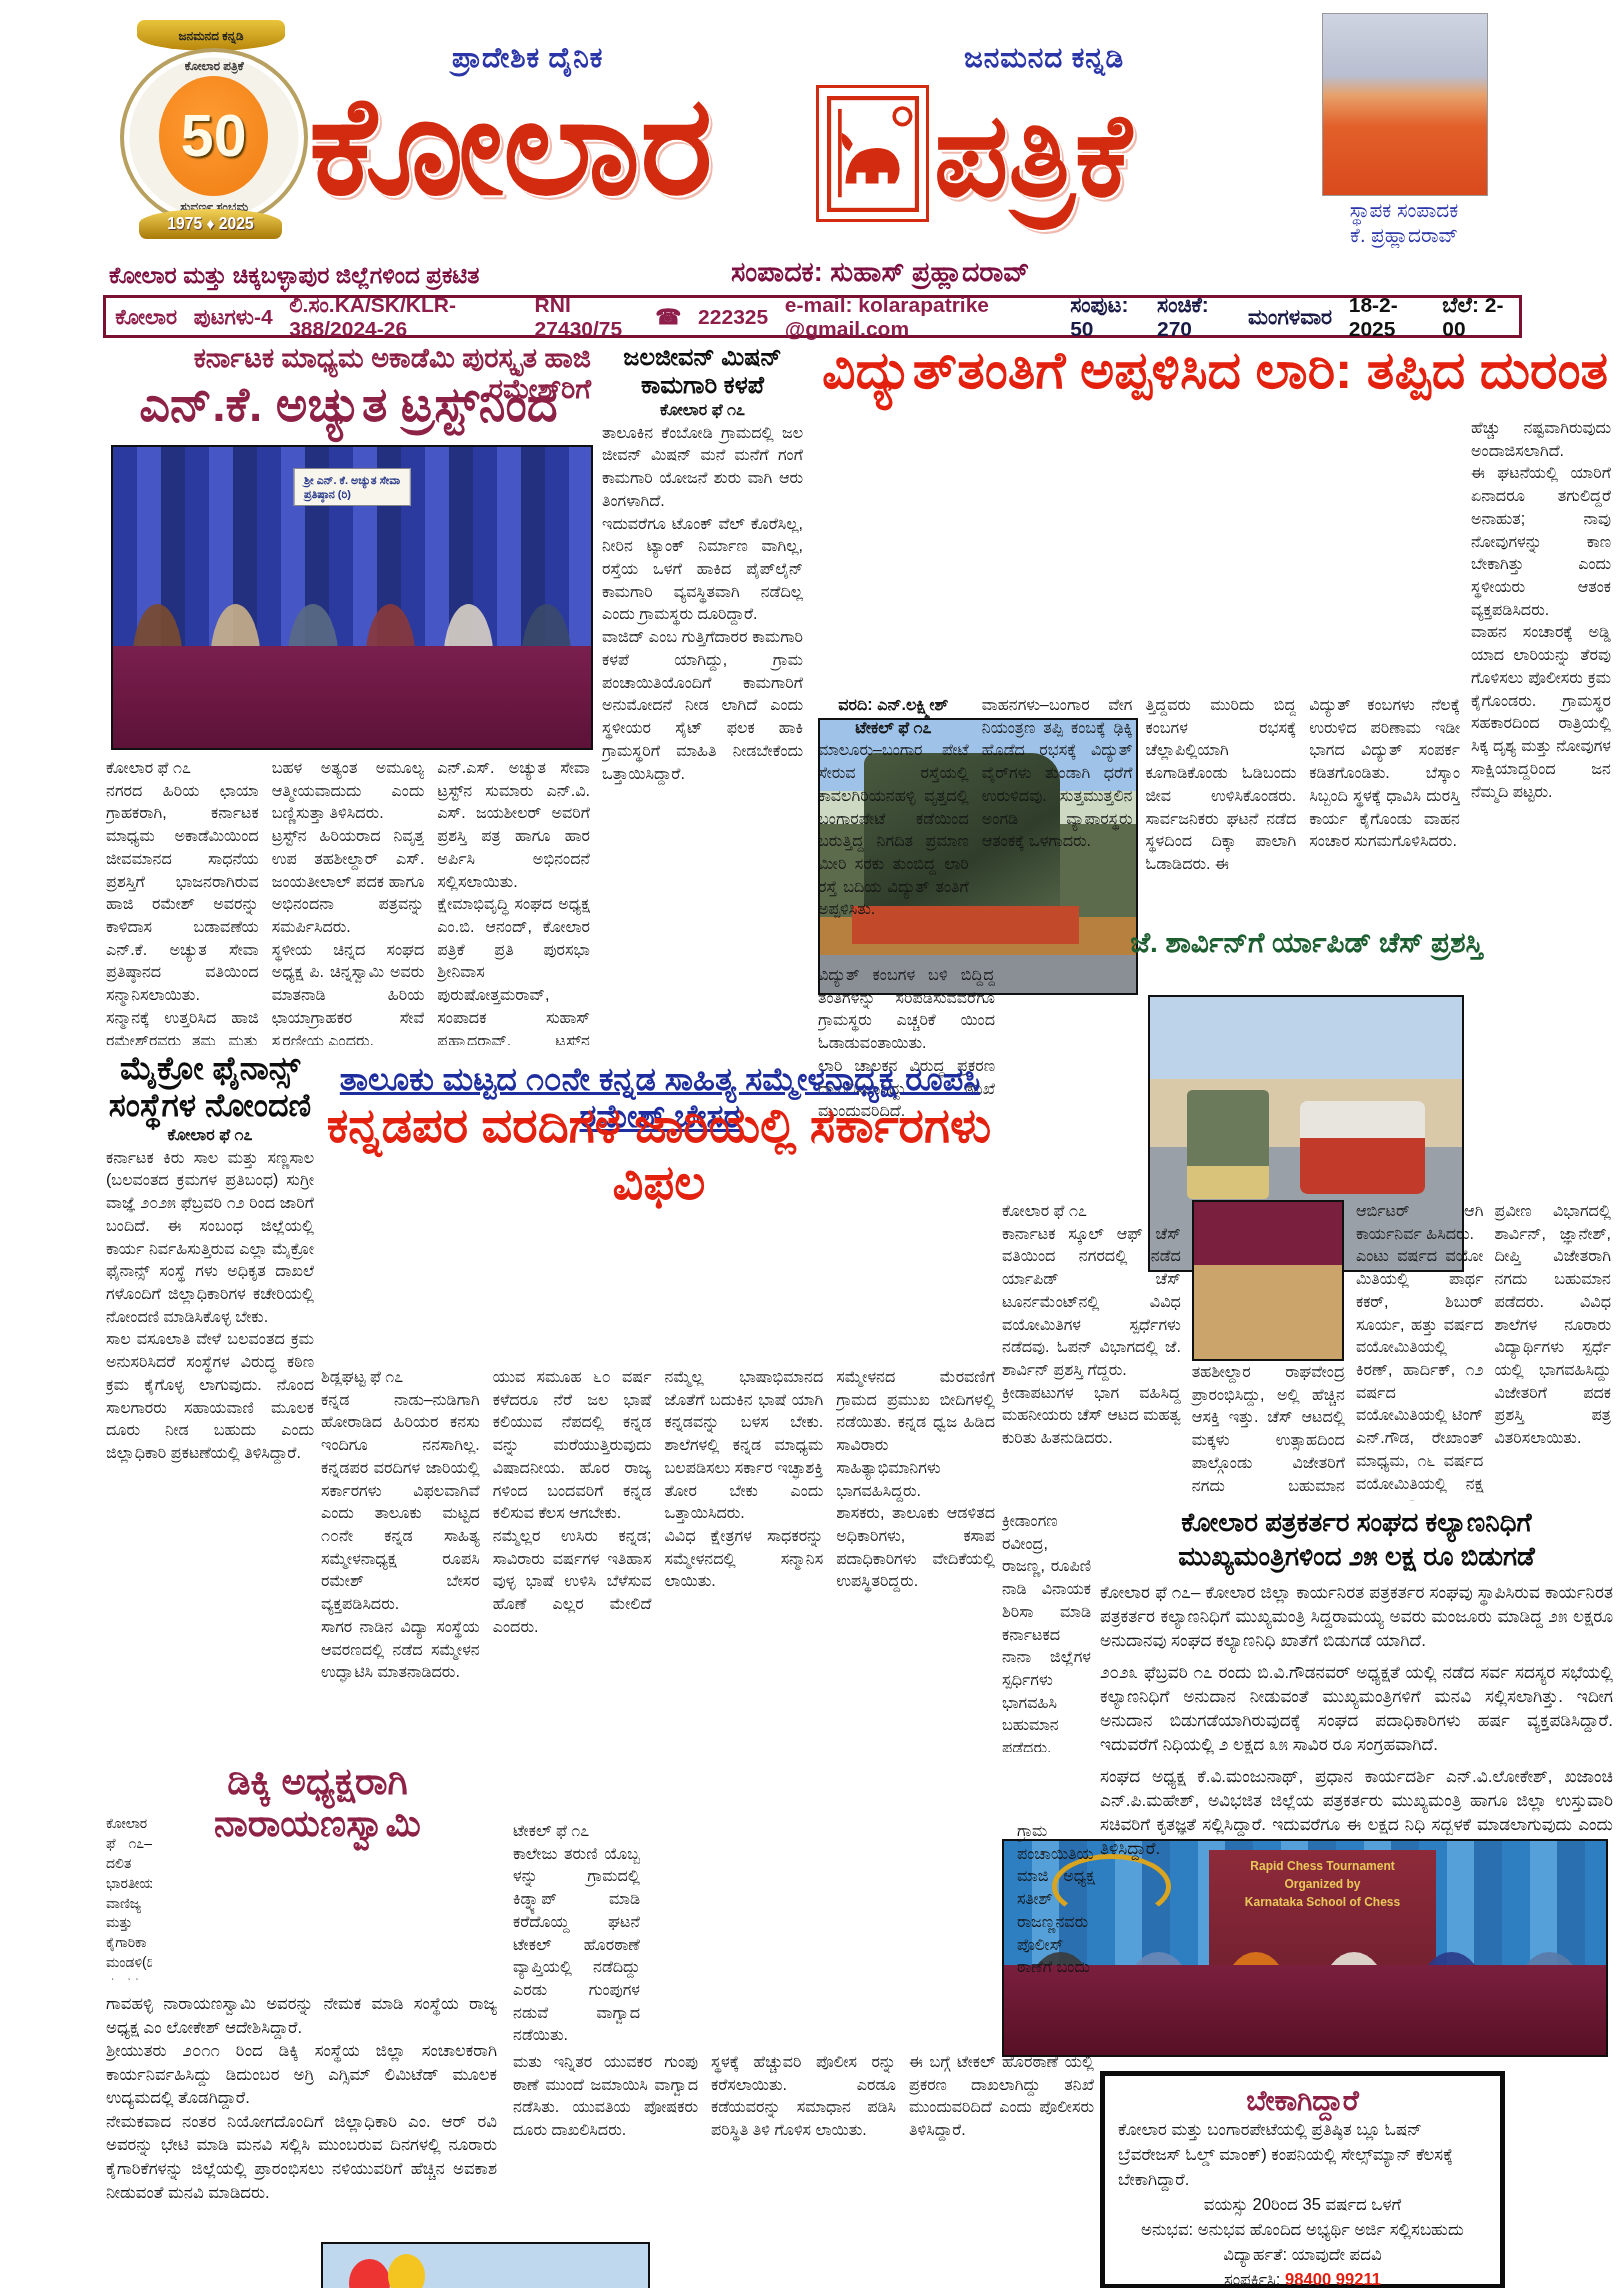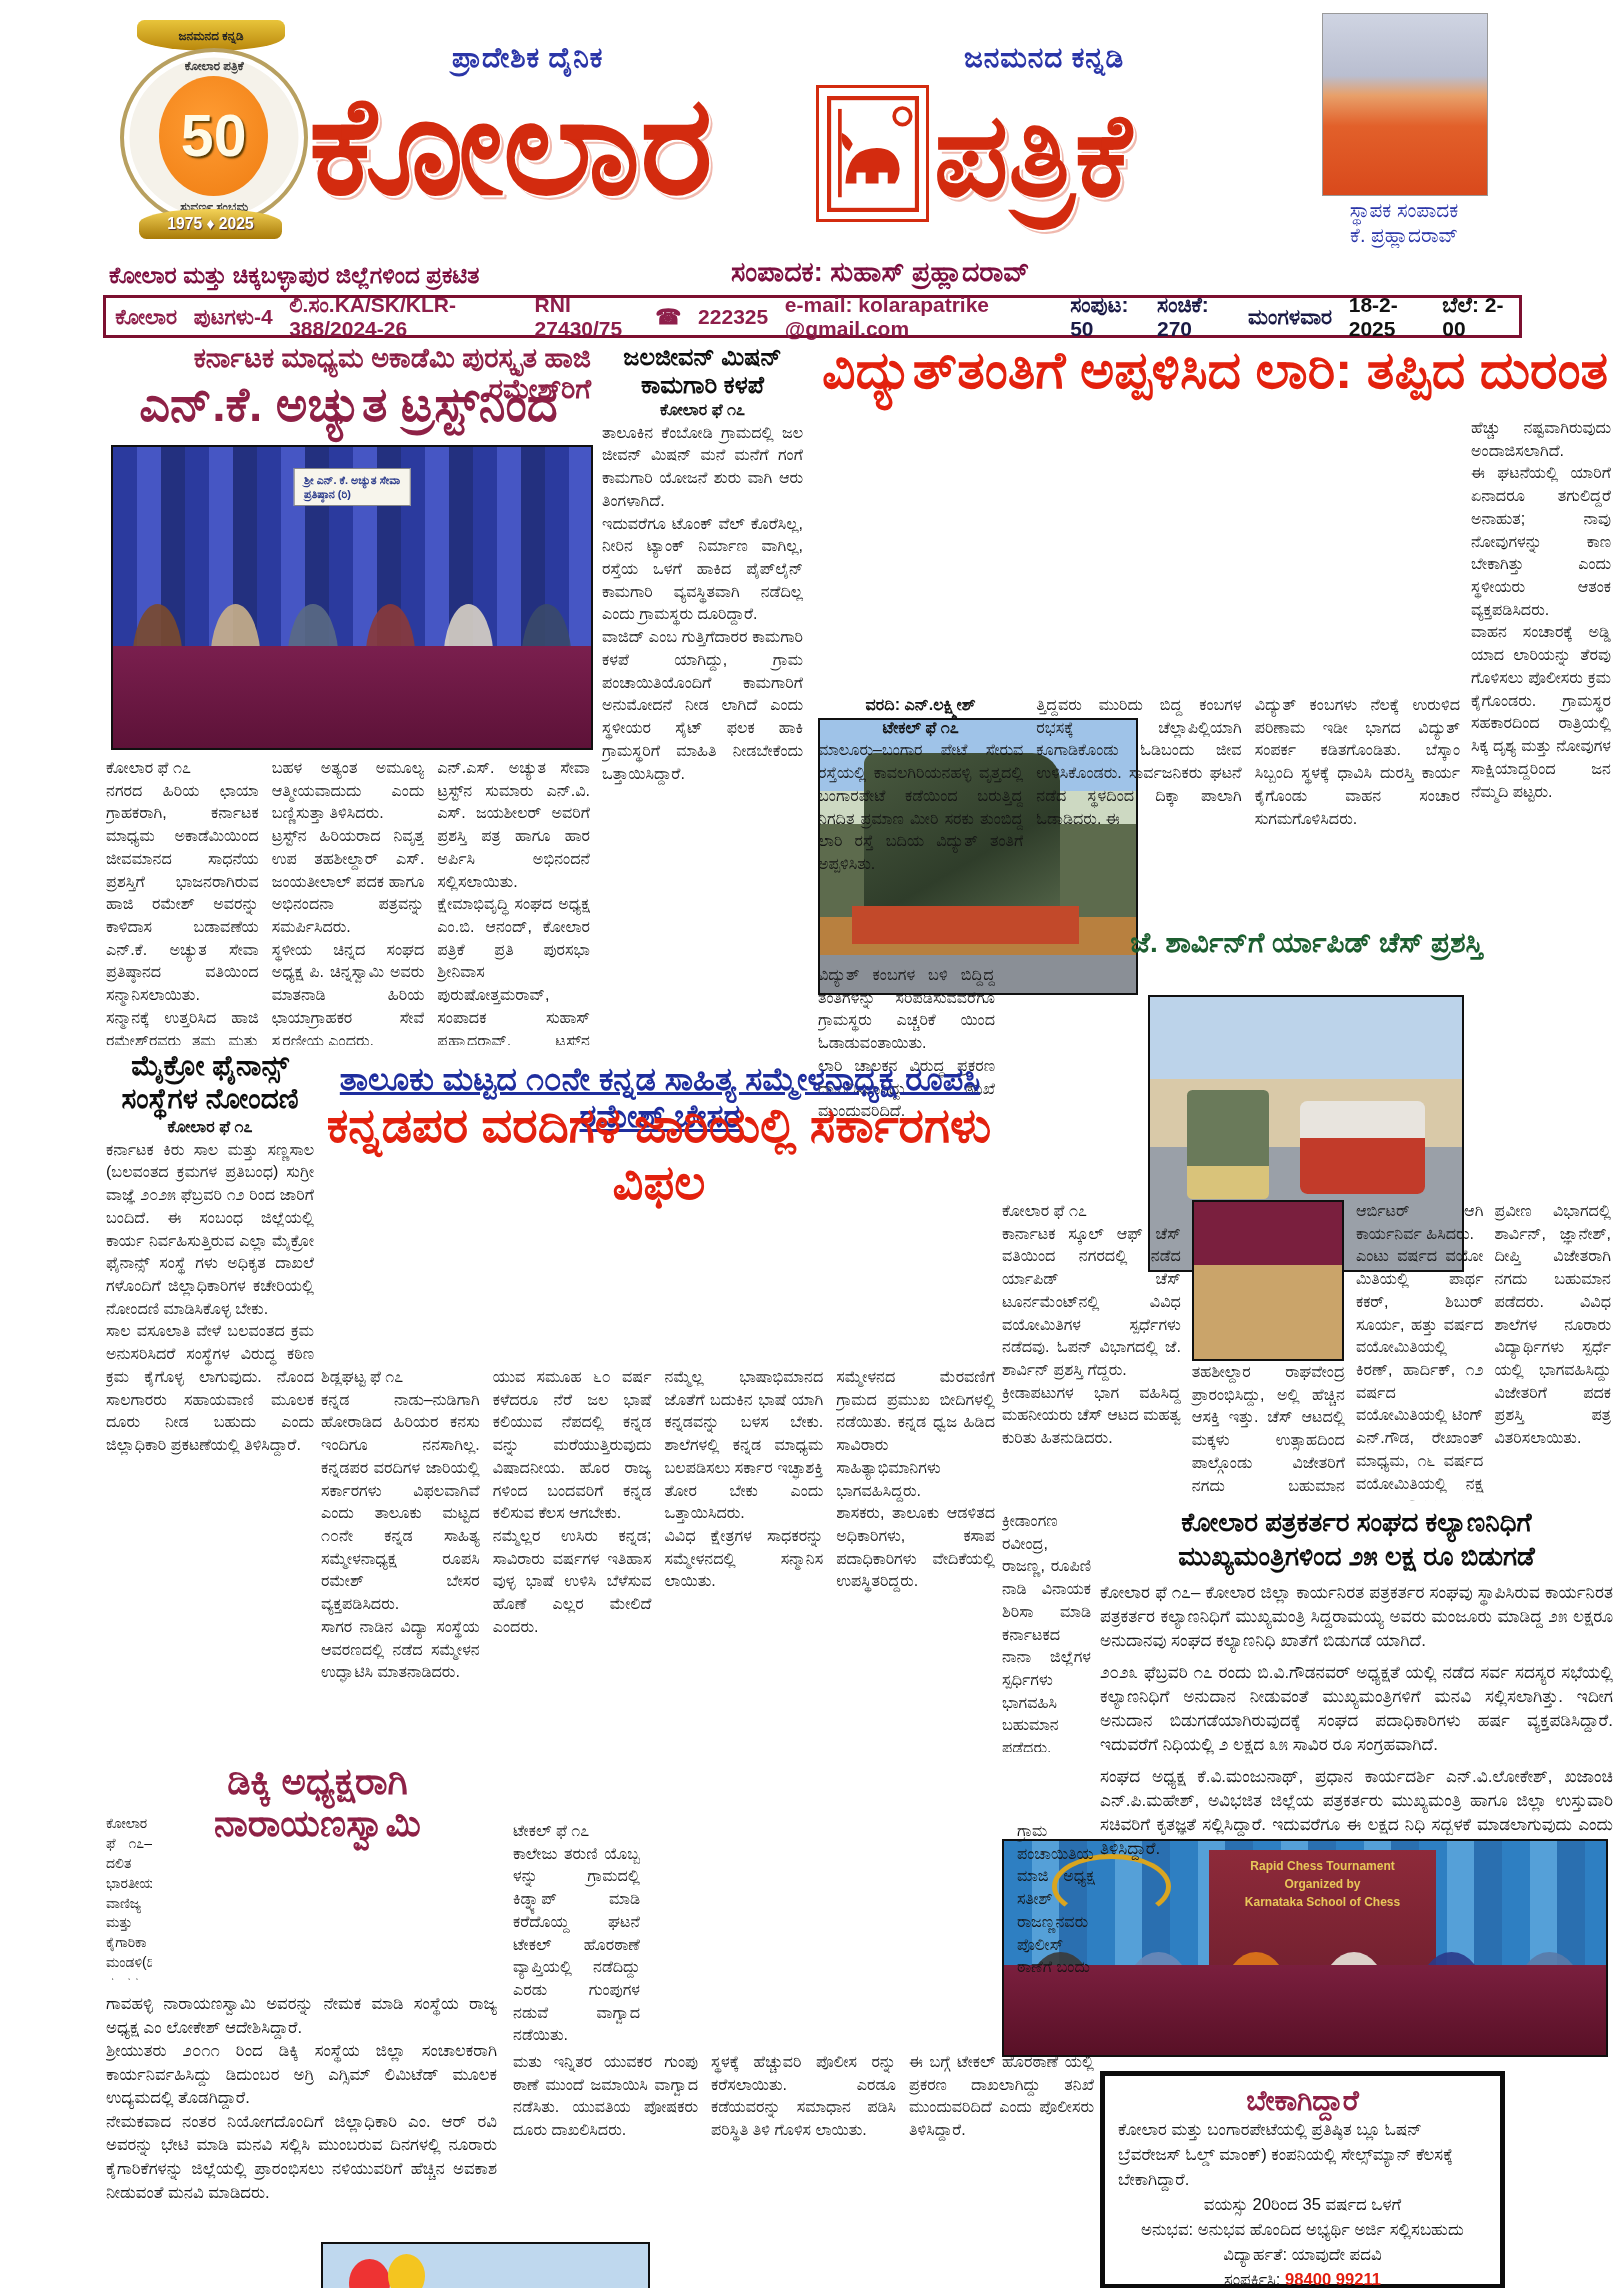--- a/index.html
+++ b/index.html
@@ -184,20 +184,21 @@
 ಈ ಘಟನೆಯಲ್ಲಿ ಯಾರಿಗೆ ಏನಾದರೂ ತಗುಲಿದ್ದರೆ ಅನಾಹುತ; ನಾವು ನೋವುಗಳನ್ನು ಕಾಣ ಬೇಕಾಗಿತ್ತು ಎಂದು ಸ್ಥಳೀಯರು ಆತಂಕ ವ್ಯಕ್ತಪಡಿಸಿದರು.
 ವಾಹನ ಸಂಚಾರಕ್ಕೆ ಅಡ್ಡಿ ಯಾದ ಲಾರಿಯನ್ನು ತೆರವು ಗೊಳಿಸಲು ಪೊಲೀಸರು ಕ್ರಮ ಕೈಗೊಂಡರು. ಗ್ರಾಮಸ್ಥರ ಸಹಕಾರದಿಂದ ರಾತ್ರಿಯಲ್ಲಿ ಸಿಕ್ಕ ದೃಶ್ಯ ಮತ್ತು ನೋವುಗಳ ಸಾಕ್ಷಿಯಾದ್ದರಿಂದ ಜನ ನೆಮ್ಮದಿ ಪಟ್ಟರು.</div>
 
   <div class="abs" style="left:818px;top:694px;width:642px;height:233px;overflow:hidden;">
     <div class="cols" style="height:100%;">
       <div>
         <div class="dateline body-text">ವರದಿ: ಎನ್.ಲಕ್ಷ್ಮೀಶ್</div>
         <div class="dateline body-text">ಟೇಕಲ್ ಫೆ ೧೭</div>
         <div class="body-text just">ಮಾಲೂರು–ಬಂಗಾರ ಪೇಟೆ ಸೇರುವ ರಸ್ತೆಯಲ್ಲಿ ಕಾವಲಗಿರಿಯನಹಳ್ಳಿ ವೃತ್ತದಲ್ಲಿ ಬಂಗಾರಪೇಟೆ ಕಡೆಯಿಂದ ಬರುತ್ತಿದ್ದ ನಿಗದಿತ ಪ್ರಮಾಣ ಮೀರಿ ಸರಕು ತುಂಬಿದ್ದ ಲಾರಿ ರಸ್ತೆ ಬದಿಯ ವಿದ್ಯುತ್ ತಂತಿಗೆ ಅಪ್ಪಳಿಸಿತು.</div>
       </div>
+      <div class="body-text just">ವಾಹನಗಳು–ಬಂಗಾರ ವೇಗ ನಿಯಂತ್ರಣ ತಪ್ಪಿ ಕಂಬಕ್ಕೆ ಢಿಕ್ಕಿ ಹೊಡೆದ ರಭಸಕ್ಕೆ ವಿದ್ಯುತ್ ವೈರ್‌ಗಳು ತುಂಡಾಗಿ ಧರೆಗೆ ಉರುಳಿದವು. ಸುತ್ತಮುತ್ತಲಿನ ಅಂಗಡಿ ವ್ಯಾಪಾರಸ್ಥರು ಆತಂಕಕ್ಕೆ ಒಳಗಾದರು.</div>
       <div class="body-text just">ತ್ತಿದ್ದವರು ಮುರಿದು ಬಿದ್ದ ಕಂಬಗಳ ರಭಸಕ್ಕೆ ಚೆಲ್ಲಾಪಿಲ್ಲಿಯಾಗಿ ಕೂಗಾಡಿಕೊಂಡು ಓಡಿಬಂದು ಜೀವ ಉಳಿಸಿಕೊಂಡರು. ಸಾರ್ವಜನಿಕರು ಘಟನೆ ನಡೆದ ಸ್ಥಳದಿಂದ ದಿಕ್ಕಾ ಪಾಲಾಗಿ ಓಡಾಡಿದರು. ಈ</div>
       <div class="body-text just">ವಿದ್ಯುತ್ ಕಂಬಗಳು ನೆಲಕ್ಕೆ ಉರುಳಿದ ಪರಿಣಾಮ ಇಡೀ ಭಾಗದ ವಿದ್ಯುತ್ ಸಂಪರ್ಕ ಕಡಿತಗೊಂಡಿತು. ಬೆಸ್ಕಾಂ ಸಿಬ್ಬಂದಿ ಸ್ಥಳಕ್ಕೆ ಧಾವಿಸಿ ದುರಸ್ತಿ ಕಾರ್ಯ ಕೈಗೊಂಡು ವಾಹನ ಸಂಚಾರ ಸುಗಮಗೊಳಿಸಿದರು.</div>
     </div>
   </div>
 
   <div class="abs body-text just pre" style="left:818px;top:932px;width:177px;height:203px;overflow:hidden;margin-top:32px;">ವಿದ್ಯುತ್ ಕಂಬಗಳ ಬಳಿ ಬಿದ್ದಿದ್ದ ತಂತಿಗಳನ್ನು ಸರಿಪಡಿಸುವವರೆಗೂ ಗ್ರಾಮಸ್ಥರು ಎಚ್ಚರಿಕೆ ಯಿಂದ ಓಡಾಡುವಂತಾಯಿತು.
 ಲಾರಿ ಚಾಲಕನ ವಿರುದ್ಧ ಪ್ರಕರಣ ದಾಖಲಿಸಲಾಗಿದ್ದು ತನಿಖೆ ಮುಂದುವರಿದಿದೆ.</div>
 
   <div class="abs h-green" style="left:1002px;top:927px;width:609px;font-size:28px;">ಜೆ. ಶಾರ್ವಿನ್‌ಗೆ ರ್ಯಾಪಿಡ್ ಚೆಸ್ ಪ್ರಶಸ್ತಿ</div>
 
@@ -226,21 +227,21 @@
         <div class="photo ph-trophy" style="width:148px;height:157px;"></div>
         <div class="body-text just">ತಹಶೀಲ್ದಾರ ರಾಘವೇಂದ್ರ ಪ್ರಾರಂಭಿಸಿದ್ದು, ಅಲ್ಲಿ ಹೆಚ್ಚಿನ ಆಸಕ್ತಿ ಇತ್ತು. ಚೆಸ್ ಆಟದಲ್ಲಿ ಮಕ್ಕಳು ಉತ್ಸಾಹದಿಂದ ಪಾಲ್ಗೊಂಡು ವಿಜೇತರಿಗೆ ನಗದು ಬಹುಮಾನ ವಿತರಿಸಲಾಯಿತು.</div>
       </div>
       <div class="body-text just pre" style="width:129px;">ಆರ್ಬಿಟರ್ ಆಗಿ ಕಾರ್ಯನಿರ್ವ ಹಿಸಿದರು.
 ಎಂಟು ವರ್ಷದ ವಯೋ ಮಿತಿಯಲ್ಲಿ ಪಾರ್ಥ ಕಕರ್, ಶಿಬುರ್ ಸೂರ್ಯ, ಹತ್ತು ವರ್ಷದ ವಯೋಮಿತಿಯಲ್ಲಿ ಕಿರಣ್, ಹಾರ್ದಿಕ್, ೧೨ ವರ್ಷದ ವಯೋಮಿತಿಯಲ್ಲಿ ಟಿಂಗ್ ಎನ್.ಗೌಡ, ರೇಖಾಂತ್ ಮಾಧ್ಯಮ, ೧೬ ವರ್ಷದ ವಯೋಮಿತಿಯಲ್ಲಿ ನಕ್ಷ ನಿಶಾನ್, ಗೌತಮ್ ಪ್ರವರ ವಿಜೇತರಾದರು.</div>
       <div class="body-text just" style="width:118px;">ಪ್ರವೀಣ ವಿಭಾಗದಲ್ಲಿ ಶಾರ್ವಿನ್, ಜ್ಞಾನೇಶ್, ದೀಪ್ತಿ ವಿಜೇತರಾಗಿ ನಗದು ಬಹುಮಾನ ಪಡೆದರು. ವಿವಿಧ ಶಾಲೆಗಳ ನೂರಾರು ವಿದ್ಯಾರ್ಥಿಗಳು ಸ್ಪರ್ಧೆ ಯಲ್ಲಿ ಭಾಗವಹಿಸಿದ್ದು ವಿಜೇತರಿಗೆ ಪದಕ ಪ್ರಶಸ್ತಿ ಪತ್ರ ವಿತರಿಸಲಾಯಿತು.</div>
     </div>
   </div>
 
   <div class="abs" style="left:106px;top:1050px;width:208px;height:701px;overflow:hidden;">
-    <div class="subhead-black pre" style="font-size:28px;">ಮೈಕ್ರೋ ಫೈನಾನ್ಸ್
+    <div class="subhead-black pre" style="font-size:32px;">ಮೈಕ್ರೋ ಫೈನಾನ್ಸ್
 ಸಂಸ್ಥೆಗಳ ನೋಂದಣಿ</div>
     <div class="dateline body-text">ಕೋಲಾರ ಫೆ ೧೭</div>
     <div class="body-text just pre">ಕರ್ನಾಟಕ ಕಿರು ಸಾಲ ಮತ್ತು ಸಣ್ಣಸಾಲ (ಬಲವಂತದ ಕ್ರಮಗಳ ಪ್ರತಿಬಂಧ) ಸುಗ್ರೀ ವಾಜ್ಞೆ ೨೦೨೫ ಫೆಬ್ರವರಿ ೧೨ ರಿಂದ ಜಾರಿಗೆ ಬಂದಿದೆ. ಈ ಸಂಬಂಧ ಜಿಲ್ಲೆಯಲ್ಲಿ ಕಾರ್ಯ ನಿರ್ವಹಿಸುತ್ತಿರುವ ಎಲ್ಲಾ ಮೈಕ್ರೋ ಫೈನಾನ್ಸ್ ಸಂಸ್ಥೆ ಗಳು ಅಧಿಕೃತ ದಾಖಲೆ ಗಳೊಂದಿಗೆ ಜಿಲ್ಲಾಧಿಕಾರಿಗಳ ಕಚೇರಿಯಲ್ಲಿ ನೋಂದಣಿ ಮಾಡಿಸಿಕೊಳ್ಳ ಬೇಕು.
 ಸಾಲ ವಸೂಲಾತಿ ವೇಳೆ ಬಲವಂತದ ಕ್ರಮ ಅನುಸರಿಸಿದರೆ ಸಂಸ್ಥೆಗಳ ವಿರುದ್ಧ ಕಠಿಣ ಕ್ರಮ ಕೈಗೊಳ್ಳ ಲಾಗುವುದು. ನೊಂದ ಸಾಲಗಾರರು ಸಹಾಯವಾಣಿ ಮೂಲಕ ದೂರು ನೀಡ ಬಹುದು ಎಂದು ಜಿಲ್ಲಾಧಿಕಾರಿ ಪ್ರಕಟಣೆಯಲ್ಲಿ ತಿಳಿಸಿದ್ದಾರೆ.</div>
   </div>
 
   <div class="abs kicker-blue" style="left:323px;top:1061px;width:674px;font-size:32px;">ತಾಲೂಕು ಮಟ್ಟದ ೧೦ನೇ ಕನ್ನಡ ಸಾಹಿತ್ಯ ಸಮ್ಮೇಳನಾಧ್ಯಕ್ಷ ರೂಪಸಿ ರಮೇಶ್ ಬೇಸರ</div>
   <div class="abs h-red" style="left:321px;top:1098px;width:676px;font-size:48px;">ಕನ್ನಡಪರ ವರದಿಗಳ ಜಾರಿಯಲ್ಲಿ ಸರ್ಕಾರಗಳು ವಿಫಲ</div>
 
   <div class="abs photo ph-crowd" style="left:321px;top:1165px;width:325px;height:192px;">

